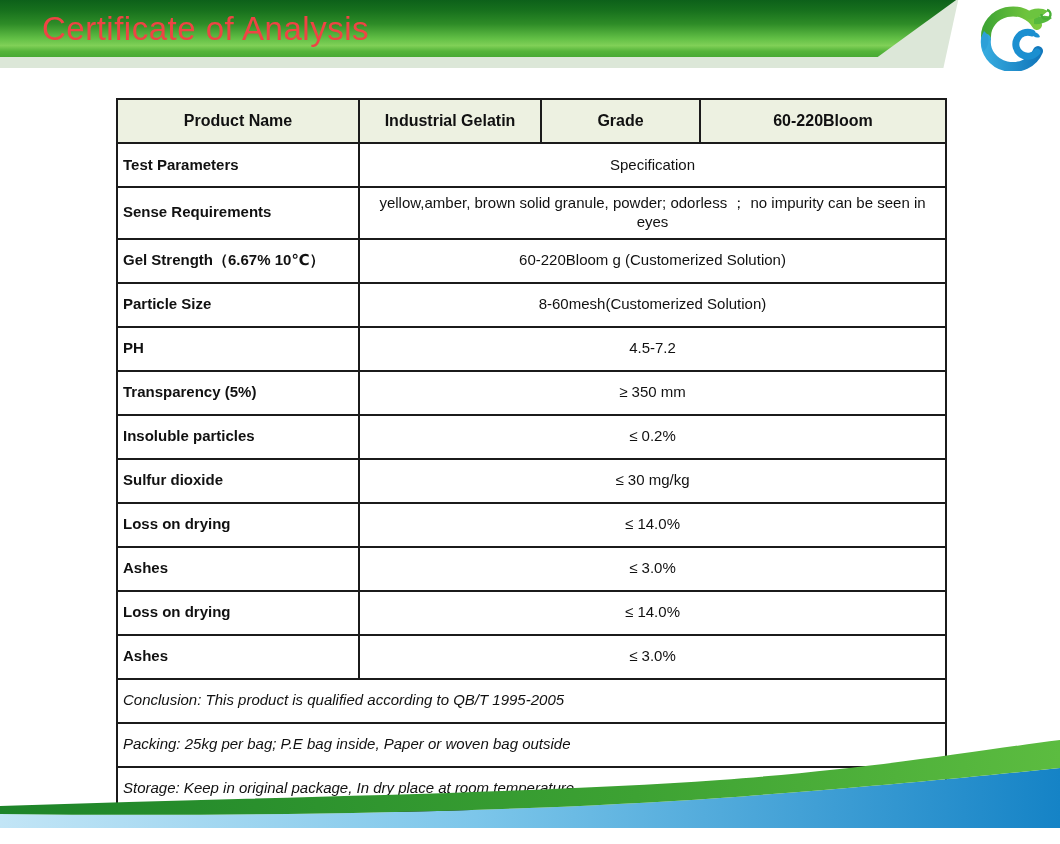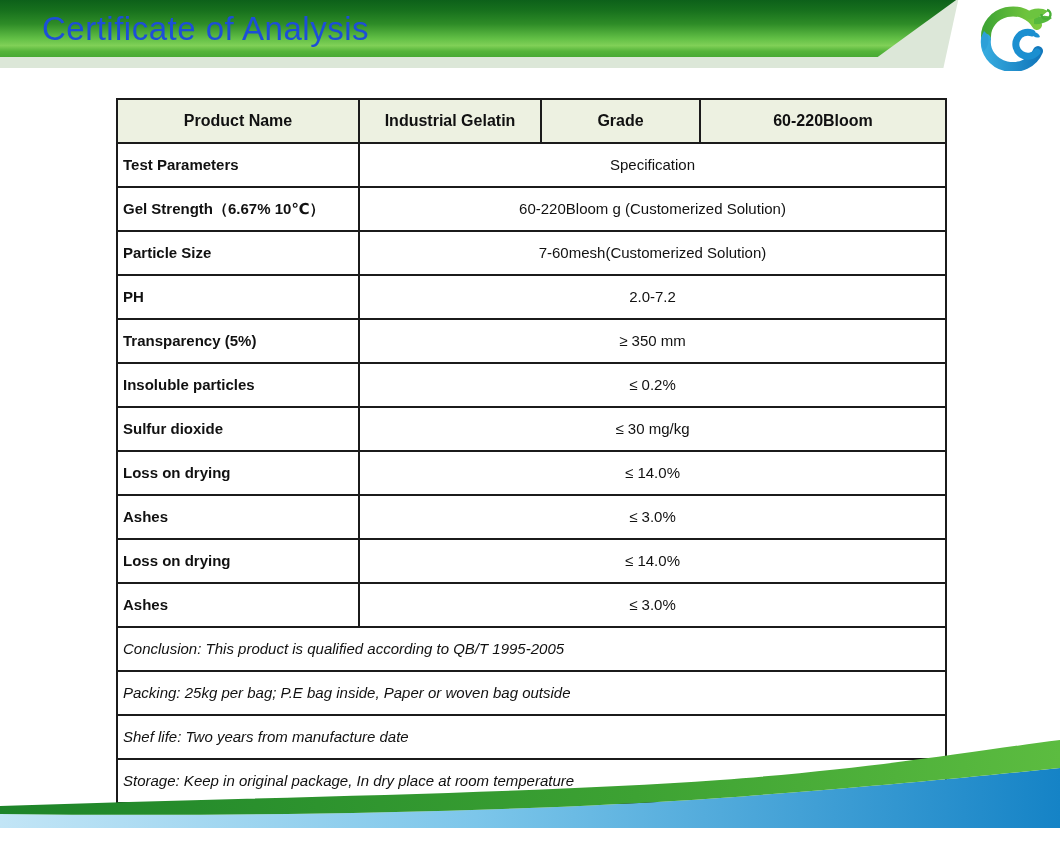--- a/index.html
+++ b/index.html
@@ -21,21 +21,21 @@
   }
   .banner-green {
     position: absolute; top: 0; left: 0; width: 100%; height: 57px;
     background: linear-gradient(180deg,
       #0d611a 0%, #17701d 18%, #2e8c27 42%,
       #63c046 68%, #80d057 80%, #55b43a 90%, #47aa33 100%);
     clip-path: polygon(0 0, 90.2% 0, 82.8% 100%, 0 100%);
   }
   .banner-title {
     position: absolute; left: 42px; top: 0; height: 51px;
-    line-height: 57px; font-size: 33px; color: #1d4ed8;
+    line-height: 57px; font-size: 33px; color: #ef4444;
     letter-spacing: 0.5px; white-space: nowrap;
   }
   .logo { position: absolute; top: 1px; right: 2px; width: 84px; height: 70px; }
 
   
   .coa-table {
     position: absolute; left: 116px; top: 98px;
     width: 829px; border-collapse: collapse; table-layout: fixed;
     font-size: 15px; z-index: 1;
   }
@@ -103,30 +103,34 @@
         <th>Product Name</th>
         <th>Industrial Gelatin</th>
         <th>Grade</th>
         <th>60-220Bloom</th>
       </tr>
       <tr>
         <td class="param">Test Parameters</td>
         <td class="value" colspan="3">Specification</td>
       </tr>
       <tr>
+        <td class="param">Sense Requirements</td>
+        <td class="value" colspan="3">yellow,amber, brown solid granule, powder;  odorless ；  no impurity can be seen in eyes</td>
+      </tr>
+      <tr>
         <td class="param">Gel Strength（6.67%  10℃）</td>
         <td class="value" colspan="3">60-220Bloom g (Customerized Solution)</td>
       </tr>
       <tr>
         <td class="param">Particle Size</td>
-        <td class="value" colspan="3">7-60mesh(Customerized Solution)</td>
+        <td class="value" colspan="3">8-60mesh(Customerized Solution)</td>
       </tr>
       <tr>
         <td class="param">PH</td>
-        <td class="value" colspan="3">2.0-7.2</td>
+        <td class="value" colspan="3">4.5-7.2</td>
       </tr>
       <tr>
         <td class="param">Transparency (5%)</td>
         <td class="value" colspan="3">≥ 350 mm</td>
       </tr>
       <tr>
         <td class="param">Insoluble particles</td>
         <td class="value" colspan="3">≤ 0.2%</td>
       </tr>
       <tr>
@@ -149,23 +153,20 @@
         <td class="param">Ashes</td>
         <td class="value" colspan="3">≤ 3.0%</td>
       </tr>
       <tr>
         <td class="footer" colspan="4">Conclusion: This product is qualified according to QB/T 1995-2005</td>
       </tr>
       <tr>
         <td class="footer" colspan="4">Packing: 25kg per bag; P.E bag inside, Paper or woven bag outside</td>
       </tr>
       <tr>
-        <td class="footer" colspan="4">Shef life: Two years from manufacture date</td>
-      </tr>
-      <tr>
         <td class="footer" colspan="4">Storage: Keep in original package, In dry place at room temperature</td>
       </tr>
     </tbody>
 </table>
 
 <svg class="wave" viewBox="0 0 1060 110" preserveAspectRatio="none">
   <defs>
     <linearGradient id="wg" x1="0" y1="0" x2="1" y2="0">
       <stop offset="0" stop-color="#1d8429"></stop>
         <stop offset="0.6" stop-color="#3da233"></stop>

